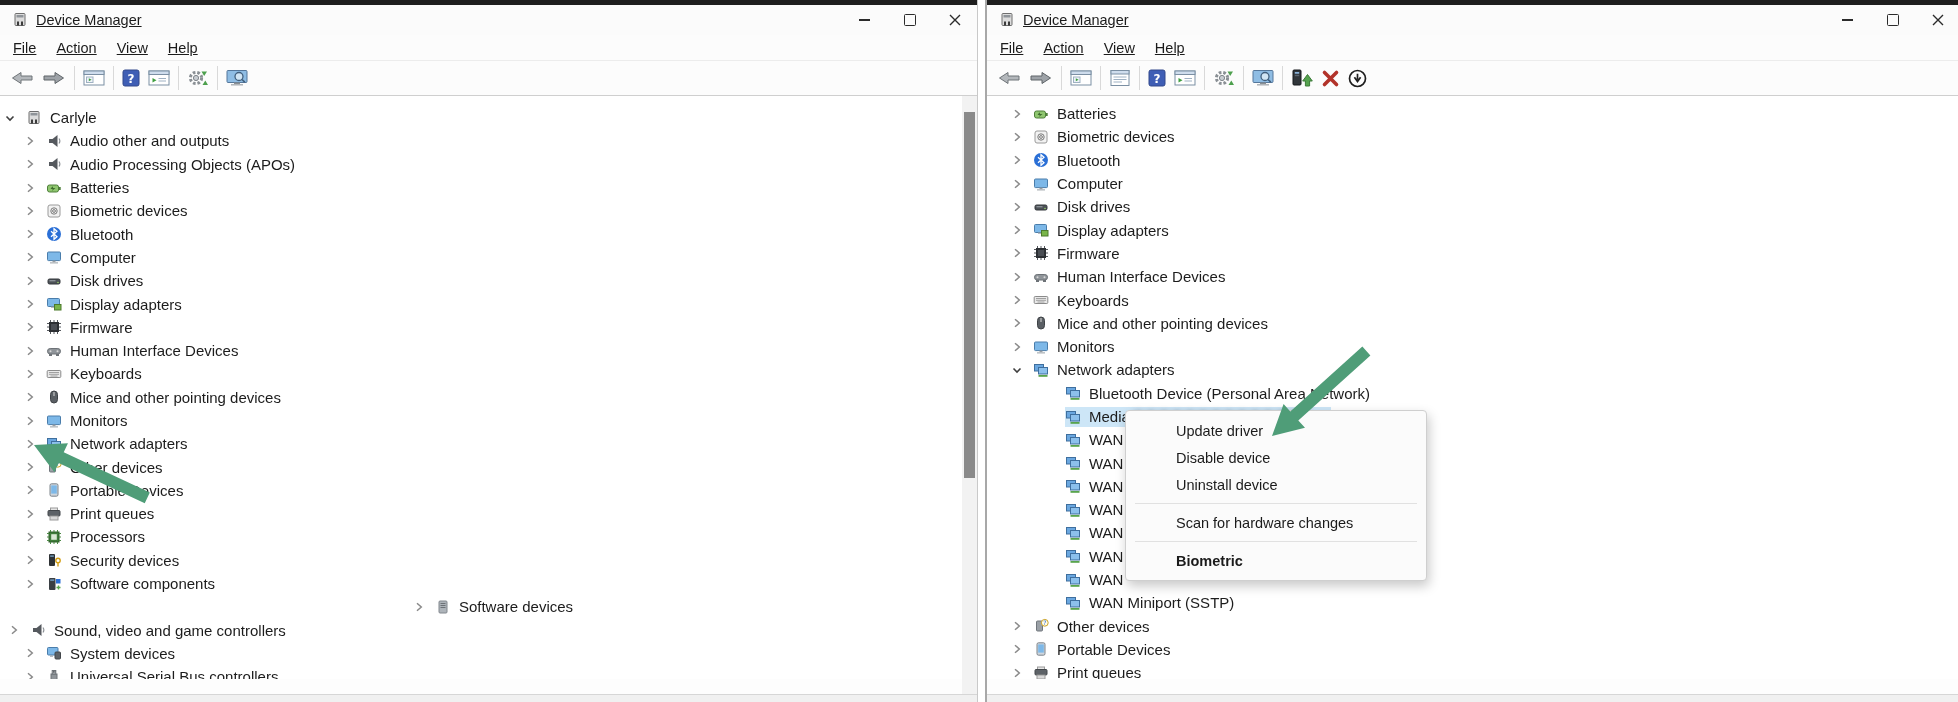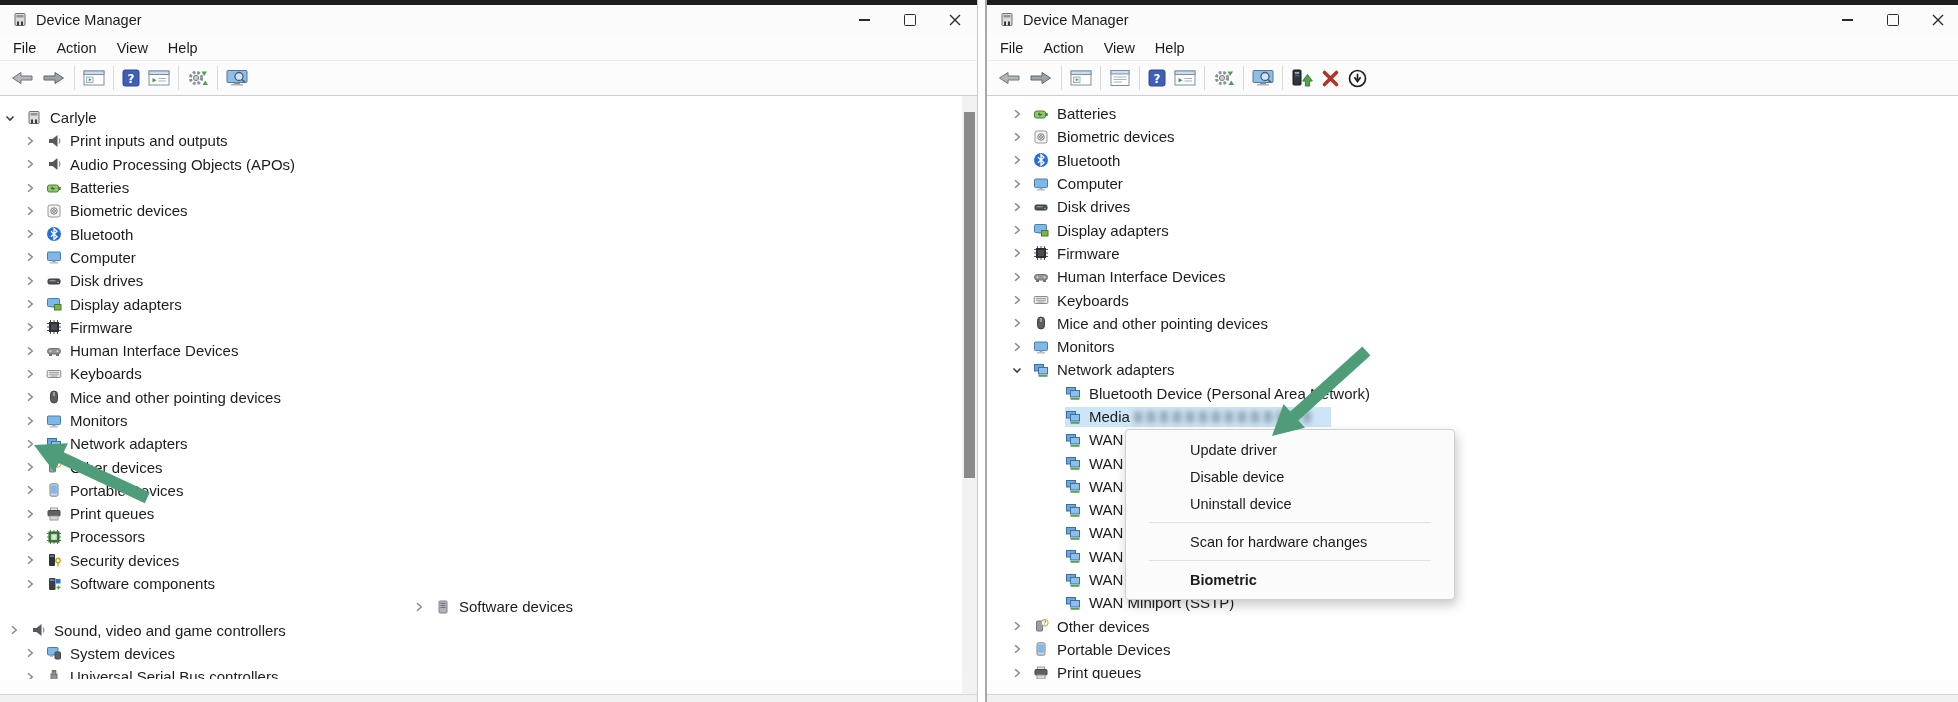--- a/index.html
+++ b/index.html
@@ -1,18 +1,18 @@
 <!DOCTYPE html>
 <html><head>
 <meta charset="utf-8">
 <style>
   html,body{margin:0;padding:0;background:#ffffff;}
   .screen{position:relative;width:1958px;height:702px;overflow:hidden;background:#ffffff;
           font-family:"Liberation Sans", sans-serif;color:#1c1c1c;}
-  .win{position:absolute;top:0;height:702px;background:#fdfdfd;}
+  .win{position:absolute;top:0;height:702px;background:#fdfdfd;text-decoration:underline;}
   #winL{left:0;width:977px;border-right:1px solid #c9c9c9;}
   #winR{left:985px;width:973px;border-left:2px solid #a8a8a8;}
   .topstrip{height:5px;background:#1e1e1e;}
   .titlebar{position:relative;height:30px;background:#fbfbfb;display:flex;align-items:center;}
   .app-icon{margin-left:12px;width:16px;height:16px;display:inline-flex;}
   .title{margin-left:8px;font-size:14.5px;color:#1b1b1b;}
   .controls{position:absolute;right:0;top:0;height:100%;display:flex;}
   .ctl{width:45px;height:100%;background:none;border:none;display:flex;align-items:center;justify-content:center;cursor:default;}
   .glyph-min{width:11px;height:1.5px;background:#2b2b2b;}
   .glyph-max{width:10px;height:10px;border:1.4px solid #2b2b2b;border-radius:1.5px;}
@@ -28,22 +28,22 @@
   .chev{width:16px;height:16px;margin-right:8px;display:inline-flex;flex:none;}
   .ticon{width:16px;height:16px;margin-right:8px;display:inline-flex;flex:none;}
   .tlabel{font-size:15px;color:#1c1c1c;}
   .selwrap{display:flex;align-items:center;background:#cde6f7;width:266px;height:20px;}
   .blur-streak{display:inline-block;width:178px;height:12px;margin-left:4px;border-radius:2px;
      background:repeating-linear-gradient(90deg,#76879a 0 8px,rgba(120,135,150,.15) 8px 13px);
      filter:blur(2.4px);opacity:.6;}
   .scrollbar{position:absolute;right:0;top:96px;bottom:7px;width:15px;background:#f2f2f2;}
   .scroll-thumb{position:absolute;left:2px;width:11px;top:16px;height:366px;background:#8a8a8a;}
   .bottomstrip{position:absolute;left:0;right:0;bottom:0;height:7px;background:#f0f0f0;border-top:1px solid #d6d6d6;}
-  .context-menu{position:absolute;left:138px;top:429px;width:300px;background:#fbfbfb;border:1px solid #cfcfcf;
-     border-radius:4px;box-shadow:2px 5px 12px rgba(0,0,0,.22);padding:6px 14px;z-index:50;text-align:center;}
+  .context-menu{position:absolute;left:138px;top:410px;width:300px;background:#fbfbfb;border:1px solid #cfcfcf;
+     border-radius:4px;box-shadow:2px 5px 12px rgba(0,0,0,.22);padding:6px 0;z-index:50;text-align:center;}
   .cm-item{height:27px;display:flex;align-items:center;padding-left:50px;font-size:14.5px;color:#1b1b1b;}
   .cm-item.bold{font-weight:700;}
   .cm-sep{height:1px;background:#e1e1e1;margin:5px 9px;}
   .overlay{position:absolute;left:0;top:0;z-index:99;pointer-events:none;}
 </style>
 </head>
 <body>
 
 <div class="screen">
 
@@ -170,21 +170,21 @@
             <svg width="16" height="16" viewBox="0 0 16 16" xmlns="http://www.w3.org/2000/svg">
               <path d="M6 4.2 L10.3 8 L6 11.8" fill="none" stroke="#8a8a8a" stroke-width="1.5"></path>
             </svg>
           </span>
           <span class="ticon">
             <svg width="16" height="16" viewBox="0 0 16 16" xmlns="http://www.w3.org/2000/svg">
               <path d="M3 6 H6.5 L11.5 2 V14 L6.5 10 H3 Z" fill="#55595e"></path>
               <path d="M13 5.5 Q14.8 8 13 10.5" stroke="#8a8f94" fill="none" stroke-width="1.1"></path>
             </svg>
           </span>
-          <span class="tlabel">Print inputs and outputs</span>
+          <span class="tlabel">Audio other and outputs</span>
         </div>
         <div class="tree-row" style="padding-left: 22px;">
           <span class="chev">
             <svg width="16" height="16" viewBox="0 0 16 16" xmlns="http://www.w3.org/2000/svg">
               <path d="M6 4.2 L10.3 8 L6 11.8" fill="none" stroke="#8a8a8a" stroke-width="1.5"></path>
             </svg>
           </span>
           <span class="ticon">
             <svg width="16" height="16" viewBox="0 0 16 16" xmlns="http://www.w3.org/2000/svg">
               <path d="M3 6 H6.5 L11.5 2 V14 L6.5 10 H3 Z" fill="#55595e"></path>

